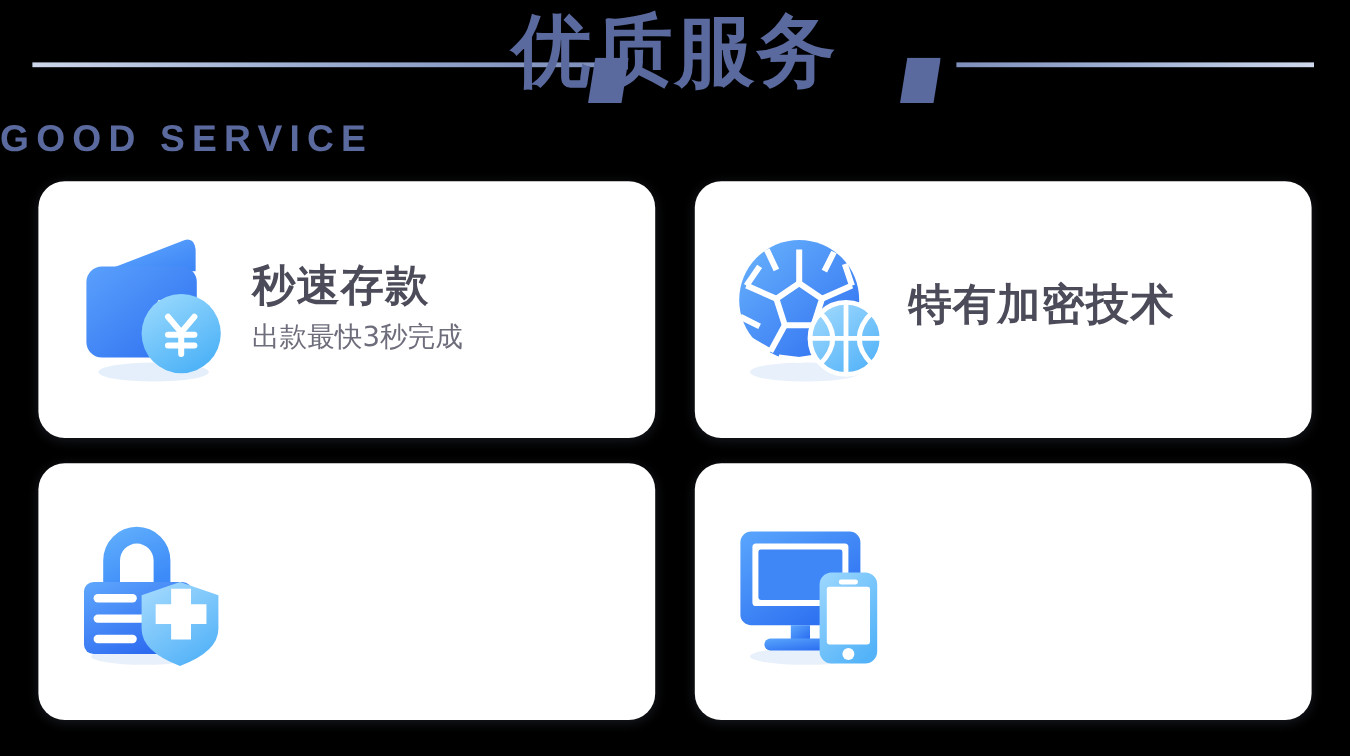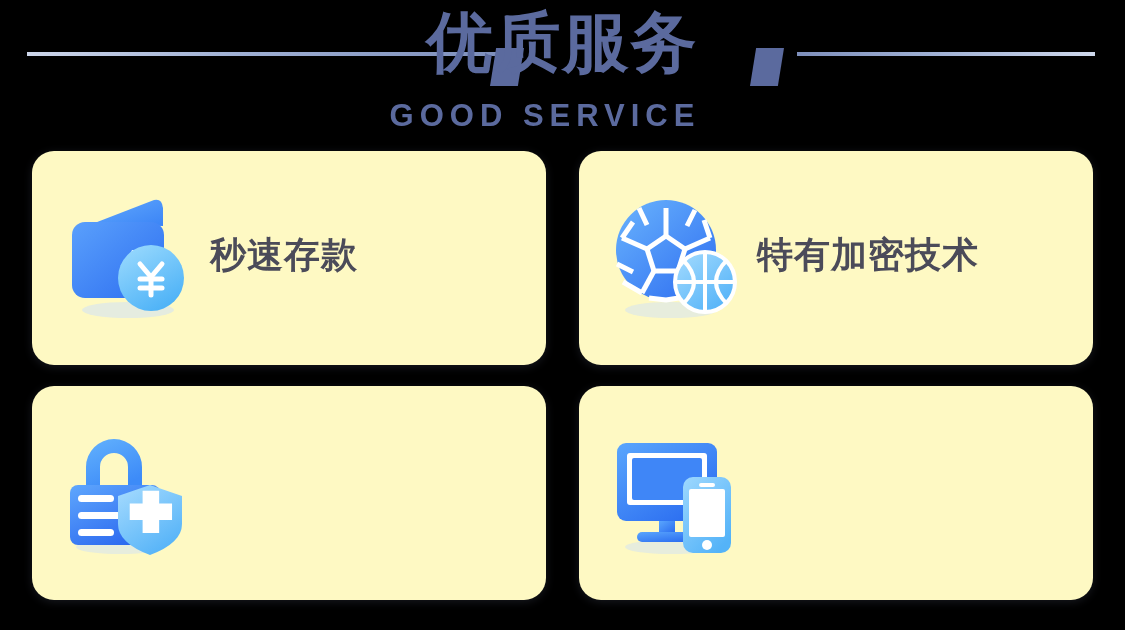--- a/index.html
+++ b/index.html
@@ -26,36 +26,36 @@
 
   .title-cn {
     position:absolute; top:8px; left:0; width:1125px;
     text-align:center;
     font-size:66px; font-weight:bold; letter-spacing:2px;
     color:#5b6a9e; line-height:1.05;
     font-family:"DejaVu Sans","Liberation Sans",sans-serif;
   }
   .title-en {
     position:absolute; top:98px; left:0; width:1090px;
-    text-align:center;
+    text-align:left;
     font-size:31px; font-weight:bold; letter-spacing:6px;
     color:#5b6a9e;
   }
 
   
   .grid {
     position:absolute; top:151px; left:32px;
     width:1061px; height:449px;
     display:grid;
     grid-template-columns:514px 514px;
     grid-template-rows:214px 214px;
     column-gap:33px; row-gap:21px;
   }
   .card {
-    background:#fef9c3;
+    background:#ffffff;
     border-radius:22px;
     display:flex; align-items:center;
     padding:0 18px 0 30px;
     box-shadow:0 2px 10px rgba(130,140,170,0.18);
   }
   .icon-wrap {
     width:132px; height:132px; flex:0 0 132px;
     position:relative;
   }
   .text-wrap { flex:1 1 auto; padding-left:16px; }
@@ -113,20 +113,21 @@
           <g fill="none" stroke="#ffffff" stroke-width="5" stroke-linecap="round">
             <path d="M78 72 L89 85 L100 72"></path>
             <path d="M78 87 L100 87"></path>
             <path d="M78 96 L100 96"></path>
             <path d="M89 85 L89 103"></path>
           </g>
         </svg>
       </div>
       <div class="text-wrap">
         <div class="card-title">秒速存款</div>
+        <div class="card-desc">出款最快3秒完成</div>
       </div>
     </div>
 
     <div class="card">
       <div class="icon-wrap">
         <svg class="icon-svg" viewBox="0 0 132 132">
           <defs>
             <linearGradient id="sg" x1="0" y1="0" x2="0.9" y2="1">
               <stop offset="0" stop-color="#6ab4fd"></stop>
                 <stop offset="1" stop-color="#2f6ff1"></stop>

